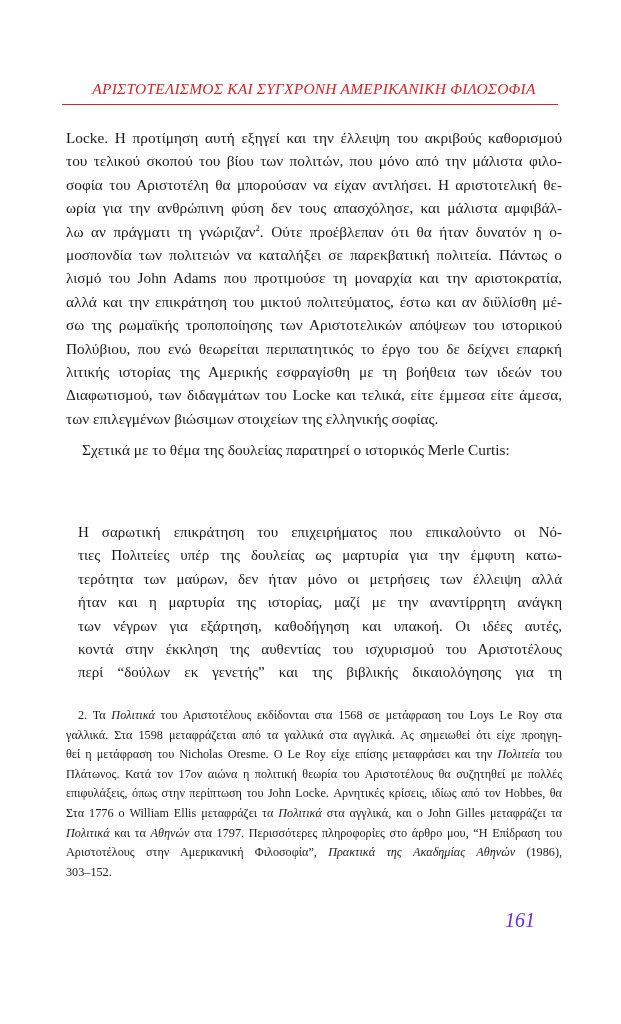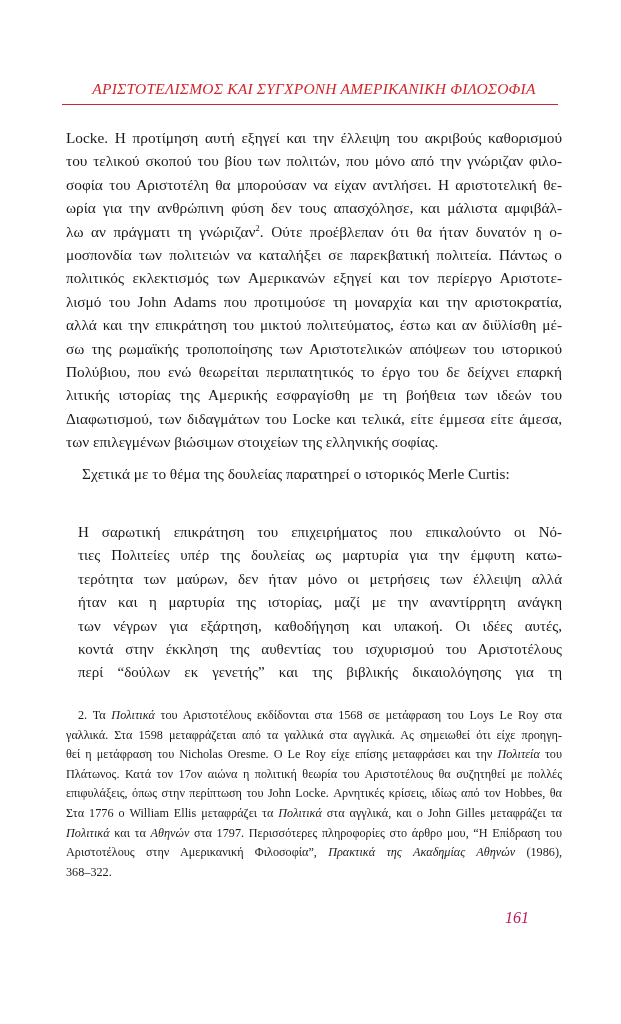--- a/index.html
+++ b/index.html
@@ -27,41 +27,40 @@
   .quote .line { display: block; text-align: justify; text-align-last: justify; white-space: nowrap; }
 
   .footnotes {
     position: absolute; left: 66px; top: 706px; width: 496px;
     font-size: 12.2px; line-height: 19.6px;
   }
   .footnotes .line { display: block; text-align: justify; text-align-last: justify; white-space: nowrap; }
   .footnotes .line.last { text-align-last: left; }
   .footnotes .first { padding-left: 12px; }
   .page-number {
-    position: absolute; left: 505px; top: 909px; font-style: italic; font-size: 16px; color: #be185d;
+    position: absolute; left: 505px; top: 909px; font-style: italic; font-size: 20px; color: #6d28d9;
   }
   sup { font-size: 9px; line-height: 0; }
   em { font-style: italic; }
 </style>
 </head>
 <body>
 
 <div class="page">
   <div class="running-head">ΑΡΙΣΤΟΤΕΛΙΣΜΟΣ ΚΑΙ ΣΥΓΧΡΟΝΗ ΑΜΕΡΙΚΑΝΙΚΗ ΦΙΛΟΣΟΦΙΑ</div>
   <div class="head-rule"></div>
 
   <div class="body-text">
     <p>
       <span class="line">Locke. Η προτίμηση αυτή εξηγεί και την έλλειψη του ακριβούς καθορισμού</span>
-      <span class="line">του τελικού σκοπού του βίου των πολιτών, που μόνο από την γνώριζαν φιλο-</span>
+      <span class="line">του τελικού σκοπού του βίου των πολιτών, που μόνο από την μάλιστα φιλο-</span>
       <span class="line">σοφία του Αριστοτέλη θα μπορούσαν να είχαν αντλήσει. Η αριστοτελική θε-</span>
       <span class="line">ωρία για την ανθρώπινη φύση δεν τους απασχόλησε, και μάλιστα αμφιβάλ-</span>
       <span class="line"><span>λω αν πράγματι τη γνώριζαν</span><sup>2</sup><span>. Ούτε προέβλεπαν ότι θα ήταν δυνατόν η ο-</span></span>
       <span class="line">μοσπονδία των πολιτειών να καταλήξει σε παρεκβατική πολιτεία. Πάντως ο</span>
-      <span class="line">πολιτικός εκλεκτισμός των Αμερικανών εξηγεί και τον περίεργο Αριστοτε-</span>
       <span class="line">λισμό του John Adams που προτιμούσε τη μοναρχία και την αριστοκρατία,</span>
       <span class="line">αλλά και την επικράτηση του μικτού πολιτεύματος, έστω και αν διϋλίσθη μέ-</span>
       <span class="line">σω της ρωμαϊκής τροποποίησης των Αριστοτελικών απόψεων του ιστορικού</span>
       <span class="line">Πολύβιου, που ενώ θεωρείται περιπατητικός το έργο του δε δείχνει επαρκή</span>
       <span class="line">λιτικής ιστορίας της Αμερικής εσφραγίσθη με τη βοήθεια των ιδεών του</span>
       <span class="line">Διαφωτισμού, των διδαγμάτων του Locke και τελικά, είτε έμμεσα είτε άμεσα,</span>
       <span class="line last">των επιλεγμένων βιώσιμων στοιχείων της ελληνικής σοφίας.</span>
     </p>
     <p class="p2">
       <span class="line last" style="padding-left:16px">Σχετικά με το θέμα της δουλείας παρατηρεί ο ιστορικός Merle Curtis:</span>
@@ -80,17 +79,17 @@
 
   <div class="footnotes" id="footnotes">
       <span class="line first"><span>2. </span>Τα <em>Πολιτικά</em> του Αριστοτέλους εκδίδονται στα 1568 σε μετάφραση του Loys Le Roy στα</span>
       <span class="line">γαλλικά. Στα 1598 μεταφράζεται από τα γαλλικά στα αγγλικά. Ας σημειωθεί ότι είχε προηγη-</span>
       <span class="line">θεί η μετάφραση του Nicholas Oresme. Ο Le Roy είχε επίσης μεταφράσει και την <em>Πολιτεία</em> του</span>
       <span class="line">Πλάτωνος. Κατά τον 17ον αιώνα η πολιτική θεωρία του Αριστοτέλους θα συζητηθεί με πολλές</span>
       <span class="line">επιφυλάξεις, όπως στην περίπτωση του John Locke. Αρνητικές κρίσεις, ιδίως από τον Hobbes, θα</span>
       <span class="line">Στα 1776 ο William Ellis μεταφράζει τα <em>Πολιτικά</em> στα αγγλικά, και ο John Gilles μεταφράζει τα</span>
       <span class="line"><em>Πολιτικά</em> και τα <em>Αθηνών</em> στα 1797. Περισσότερες πληροφορίες στο άρθρο μου, “Η Επίδραση του</span>
       <span class="line">Αριστοτέλους στην Αμερικανική Φιλοσοφία”, <em>Πρακτικά της Ακαδημίας Αθηνών</em> (1986),</span>
-      <span class="line last">368–322.</span>
+      <span class="line last">303–152.</span>
     </div>
 
   <div class="page-number">161</div>
 </div>
 
 </body></html>

